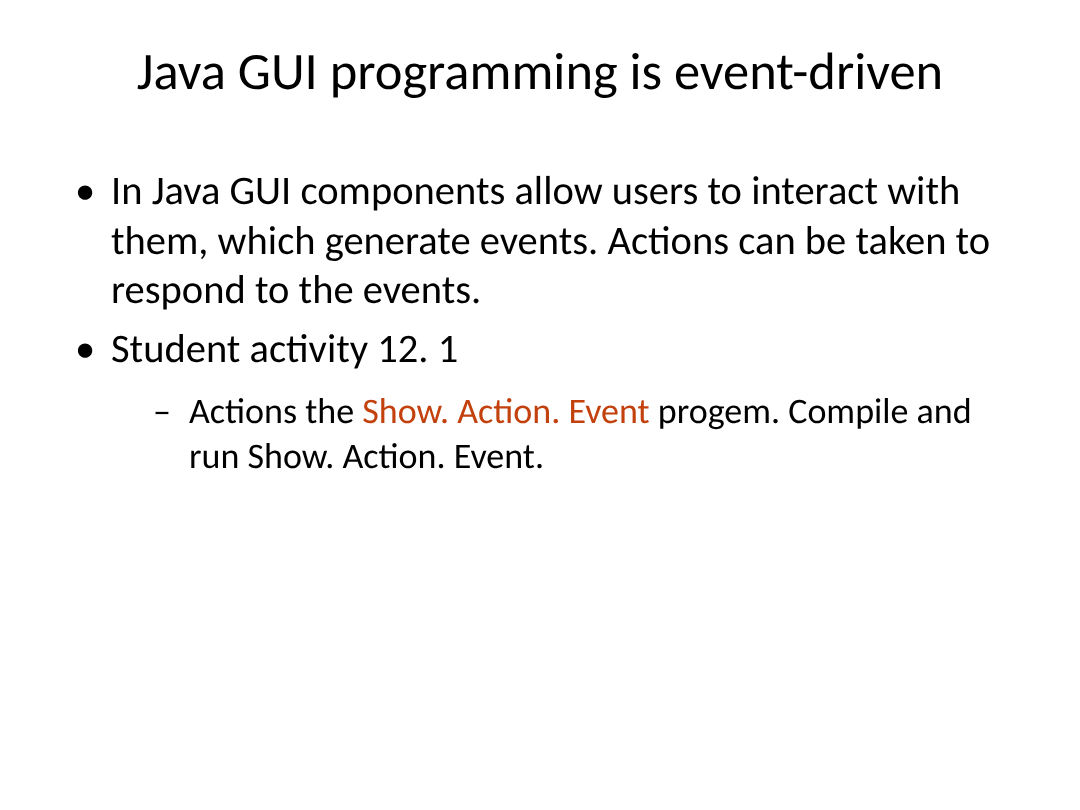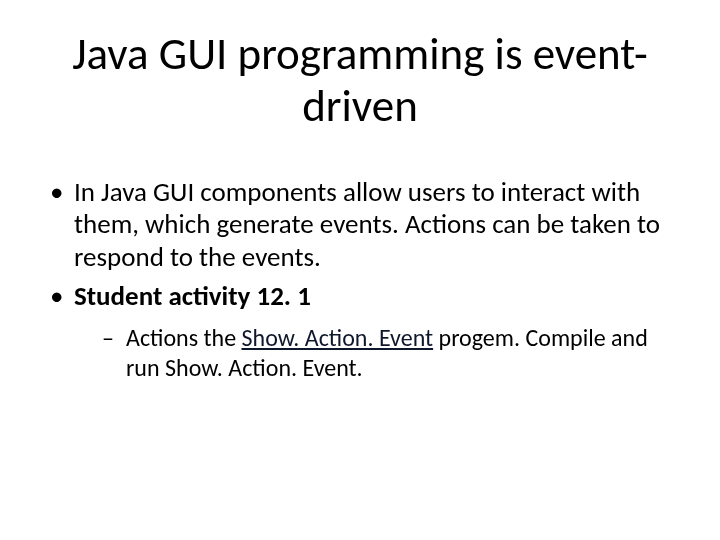--- a/index.html
+++ b/index.html
@@ -11,21 +11,21 @@
     font-family: Calibri, "Segoe UI", Arial, sans-serif;
     color: #000;
   }
   .slide {
     width: 720px;
     height: 540px;
     box-sizing: border-box;
     padding: 28px 48px 40px 48px;
   }
   .title {
-    font-size: 45px;
+    font-size: 35px;
     font-weight: 400;
     text-align: center;
     margin: 0 0 44px 0;
     line-height: 1.15;
   }
   ul.level1 {
     list-style: none;
     padding: 0;
     margin: 0;
   }
@@ -36,42 +36,41 @@
     line-height: 1.22;
     margin-bottom: 6px;
   }
   ul.level1 > li::before {
     content: "•";
     position: absolute;
     left: 2px;
     top: 0;
     font-size: 27px;
   }
-  .bold { font-weight: 700; text-align: right; }
+  .bold { font-weight: 400; text-align: right; }
   ul.level2 {
     list-style: none;
     padding: 0;
     margin: 10px 0 0 28px;
   }
   ul.level2 > li {
     position: relative;
     padding-left: 24px;
     font-size: 24px;
     line-height: 1.25;
   }
   ul.level2 > li::before {
     content: "–";
     position: absolute;
     left: 0;
     top: 0;
     font-size: 24px;
   }
   .link {
-    color: #0f172a;
-    text-decoration: underline;
+    color: #c2410c;
   }
 </style>
 </head>
 <body>
 
 <div class="slide">
   <h1 class="title">Java GUI programming is event-driven</h1>
 
   <ul class="level1">
     <li>

